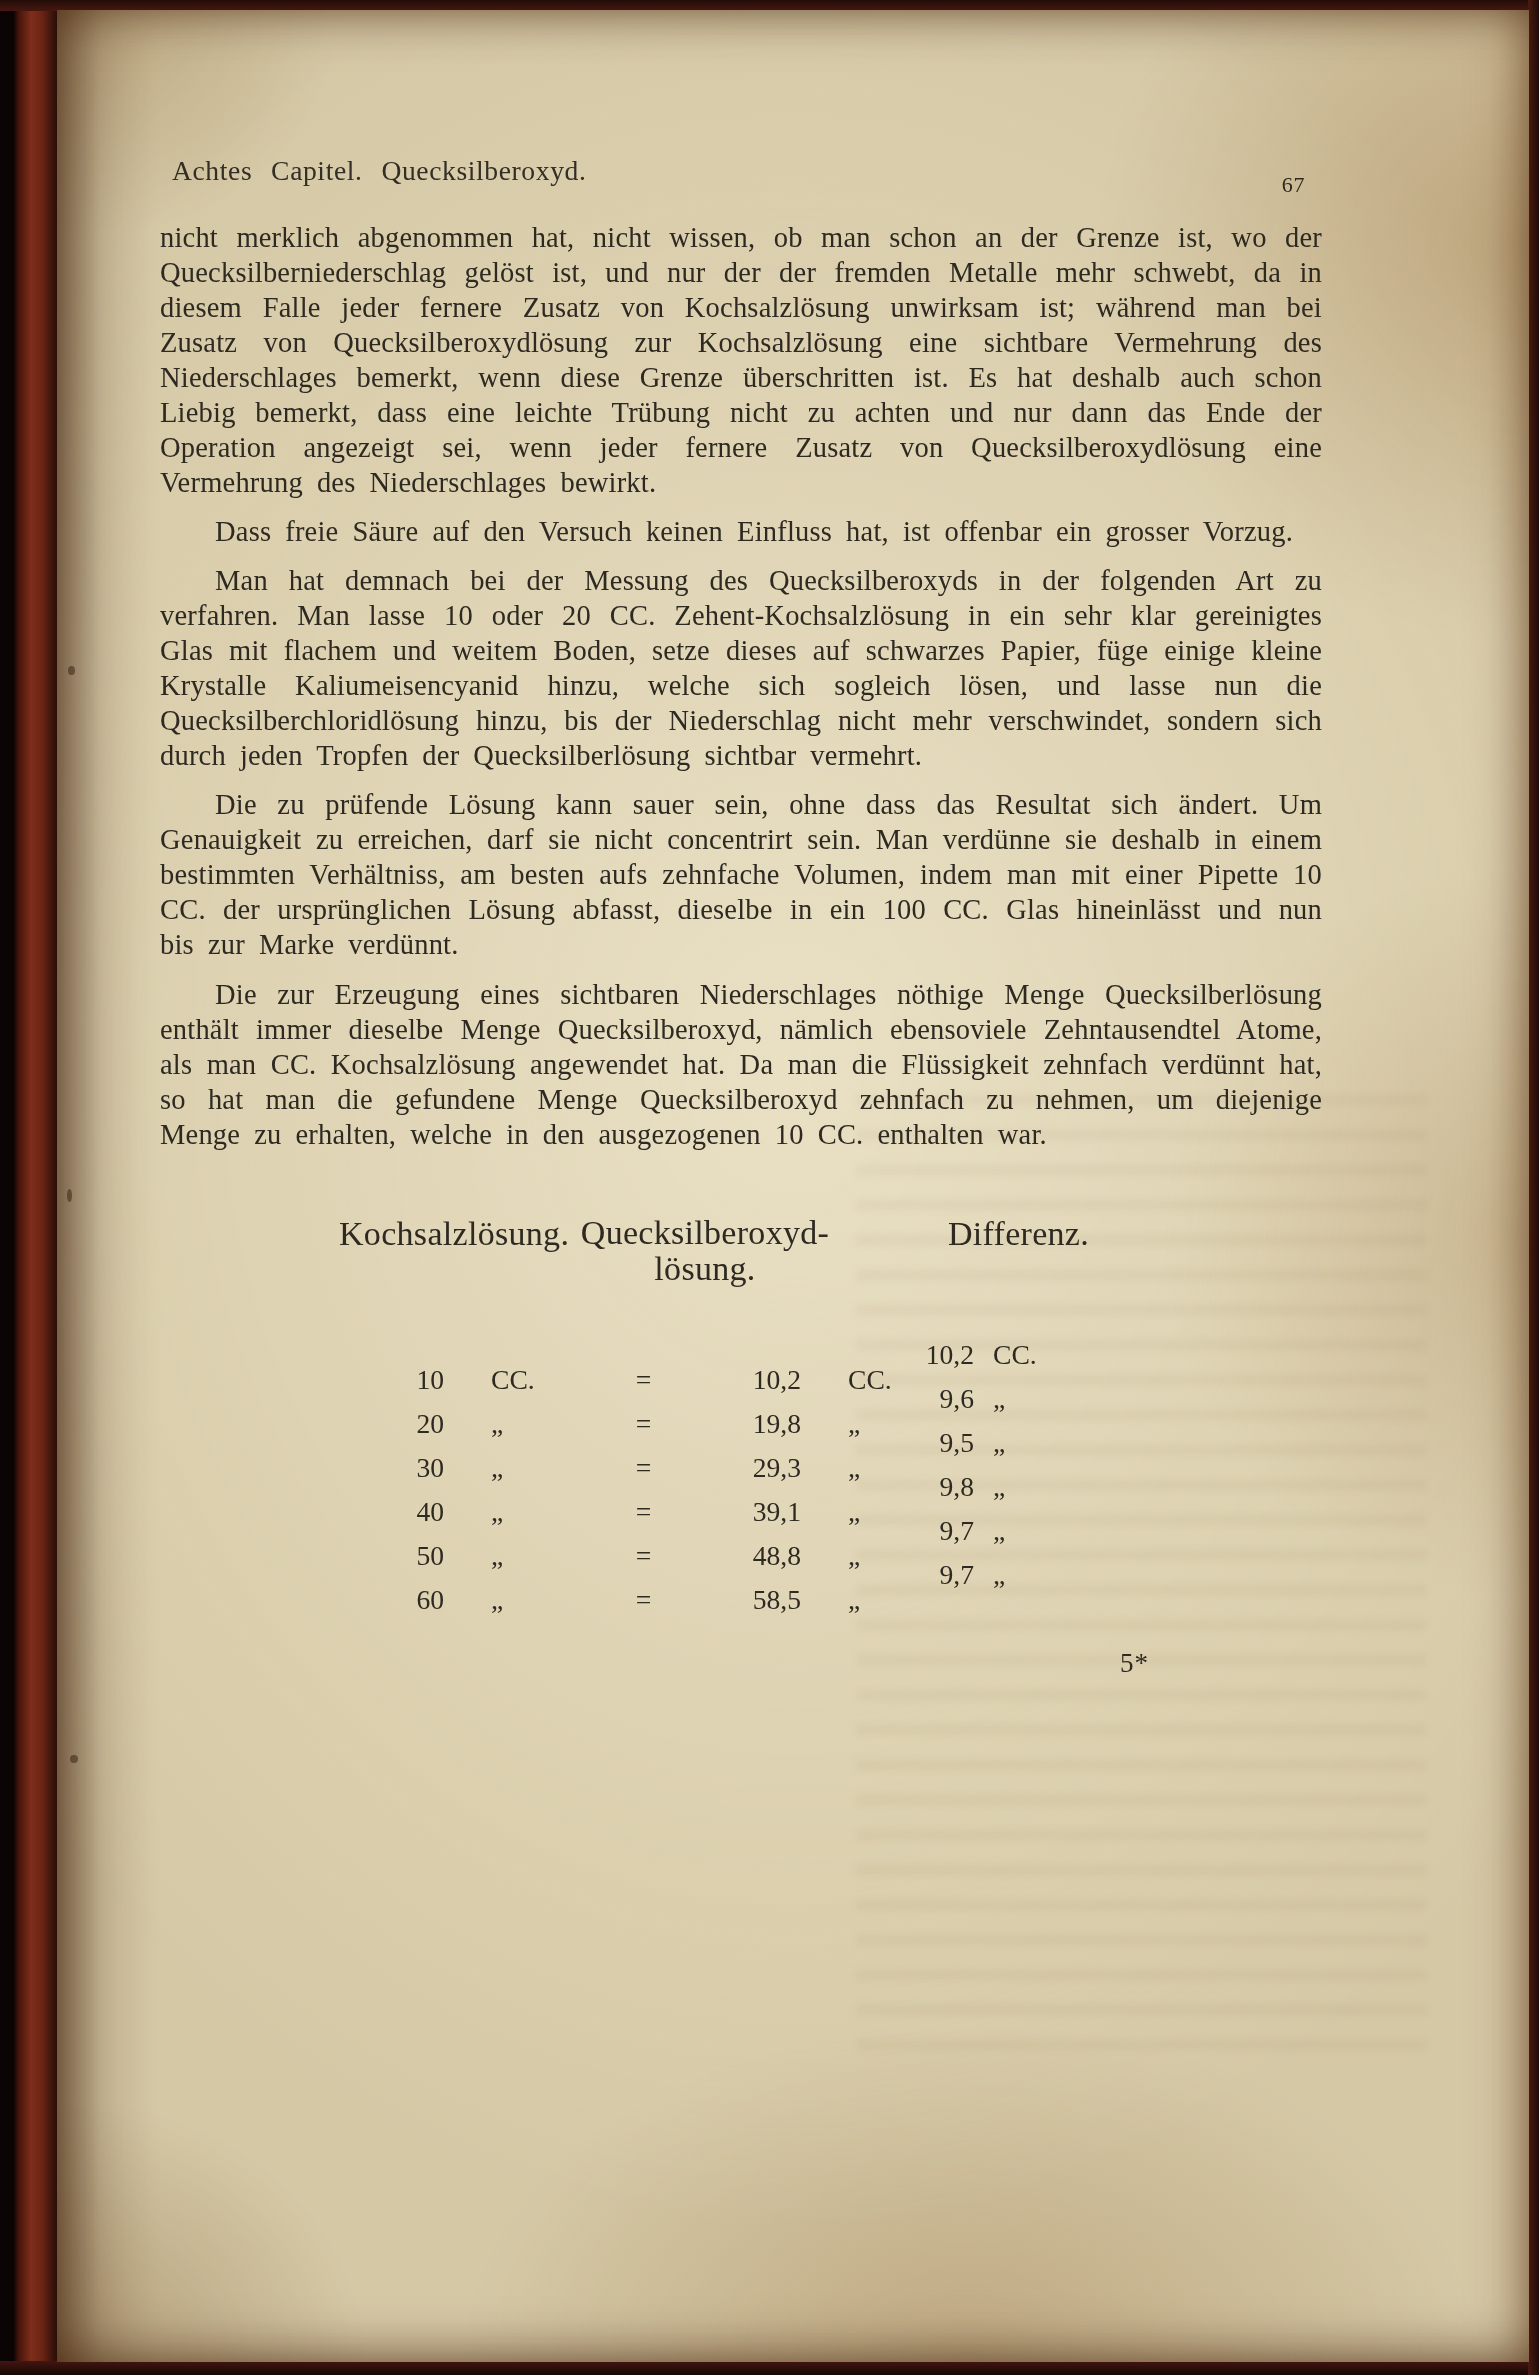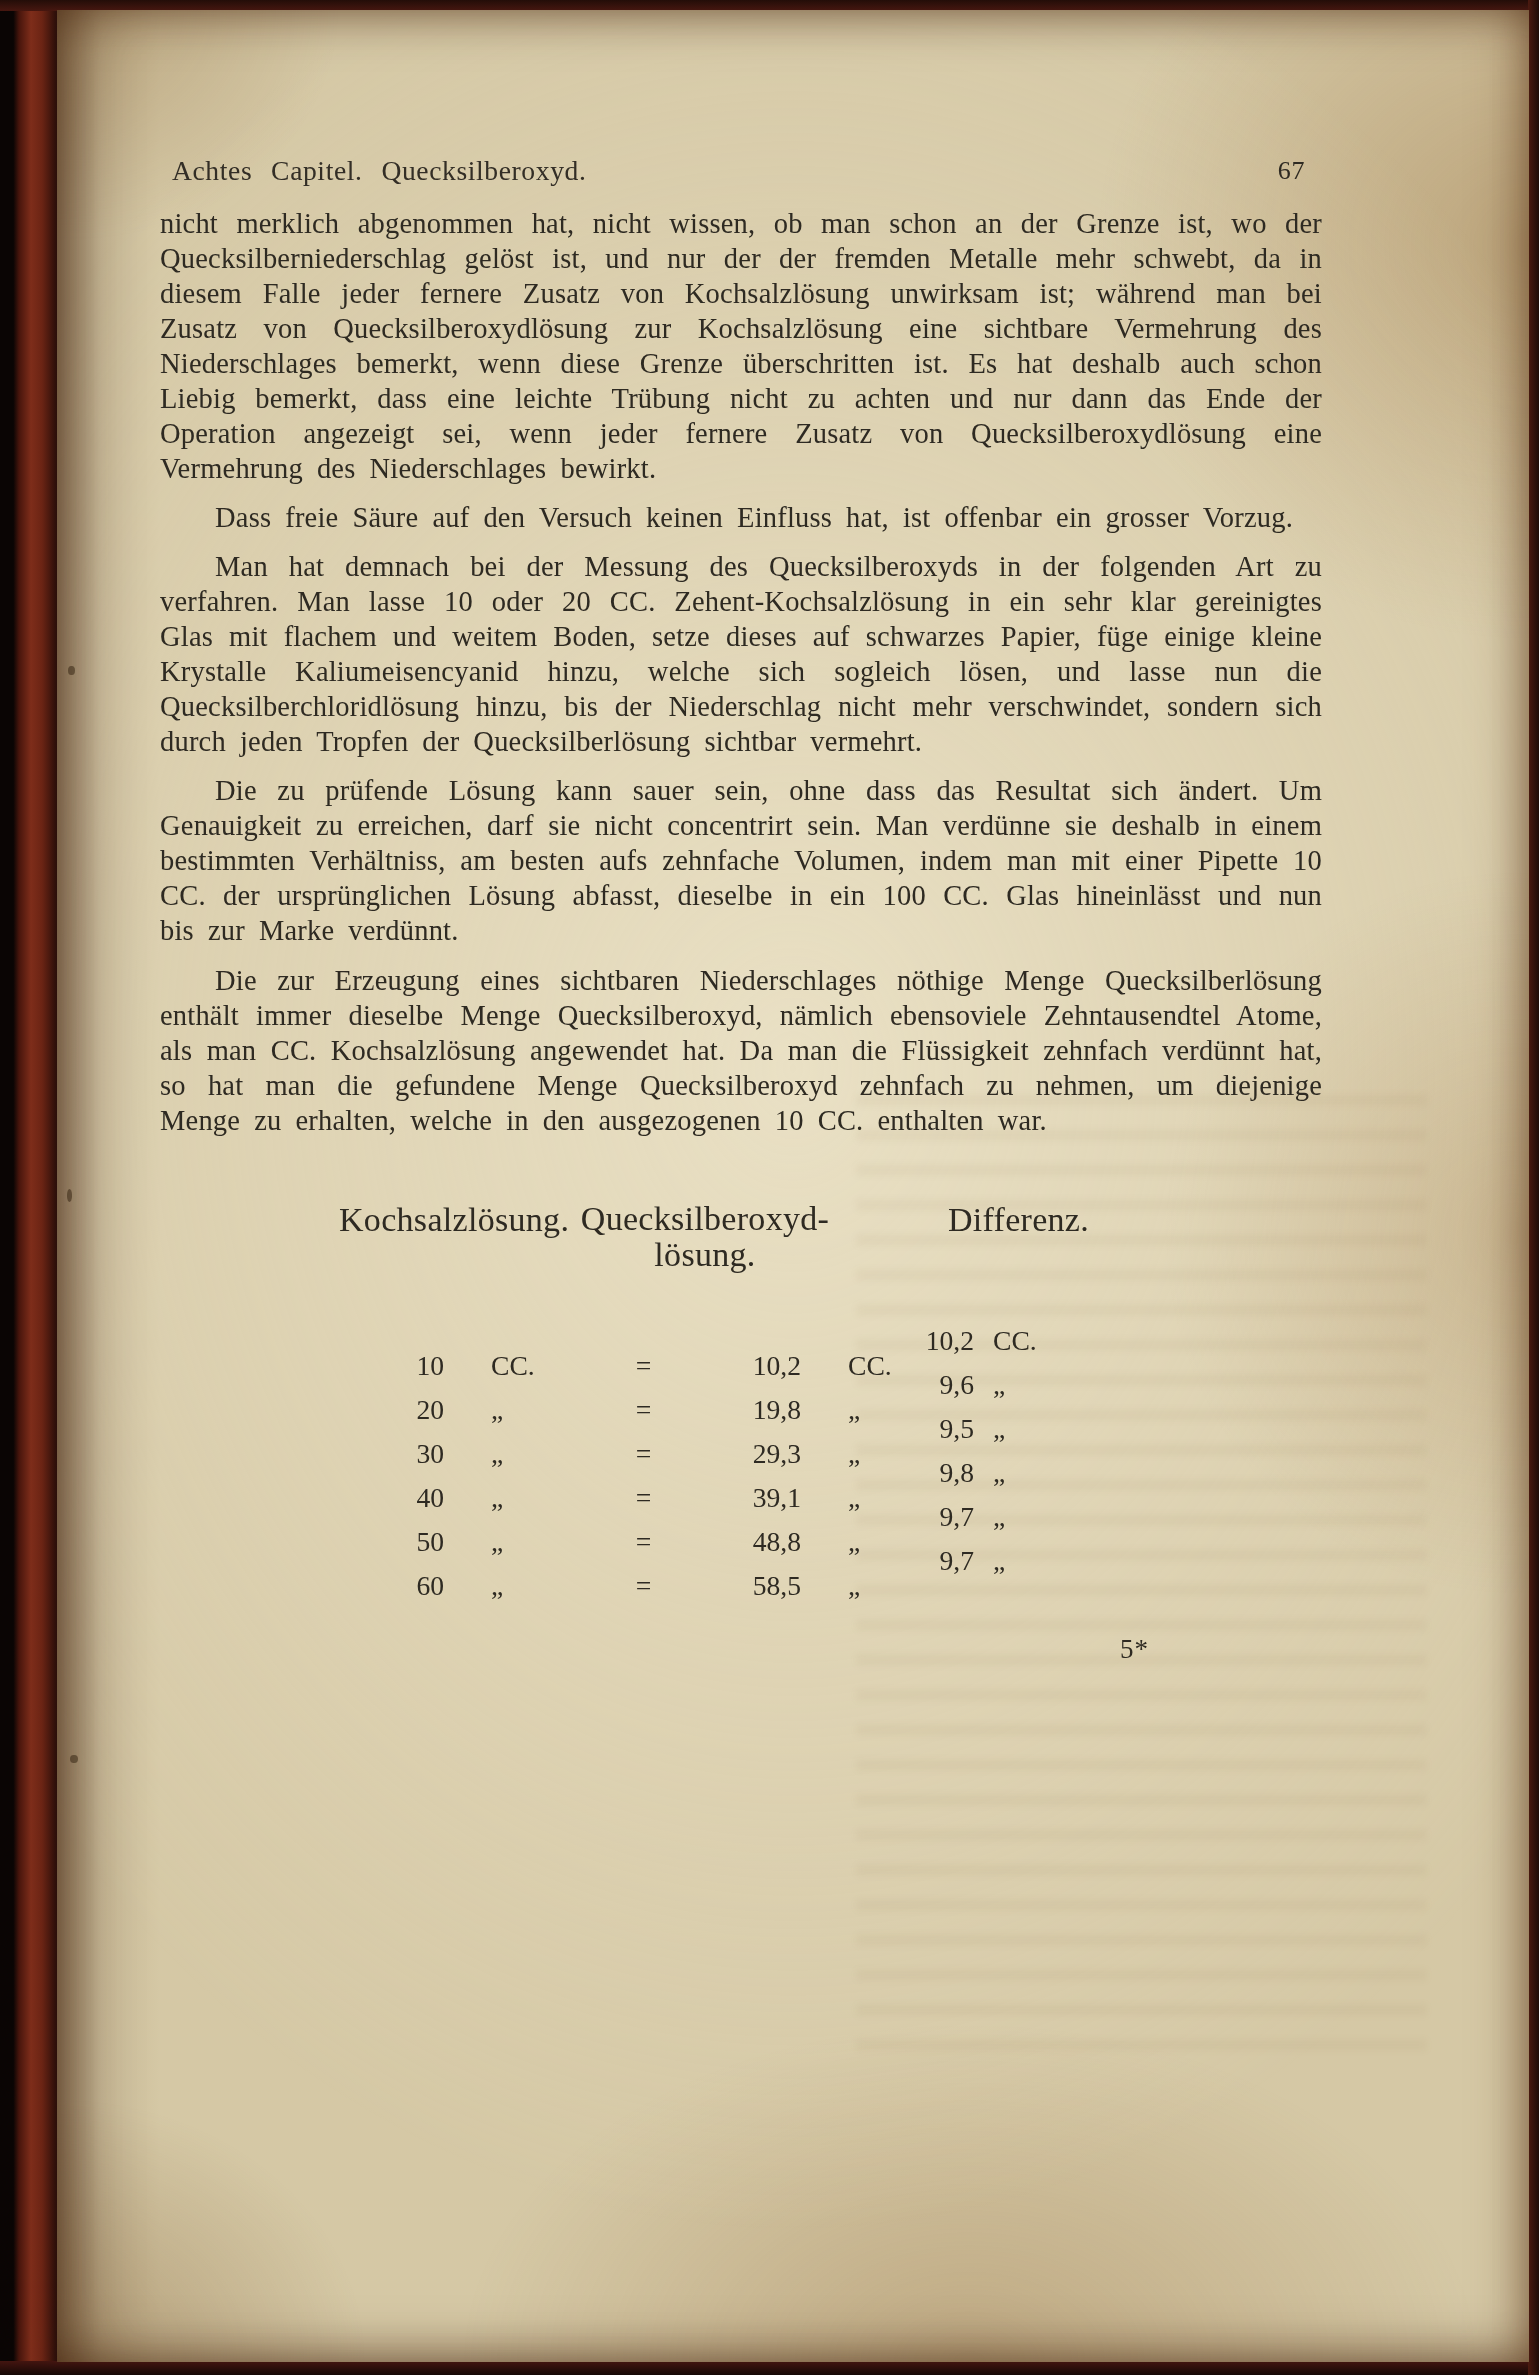--- a/index.html
+++ b/index.html
@@ -73,23 +73,23 @@
   }
 
   .running-head {
     position: relative; margin-top: 145px; height: 40px;
     font-size: 27.6px; letter-spacing: 0.6px;
   }
   .head-title {
     position: absolute; left: 12px; right: 0; text-align: left;
     word-spacing: 11.4px; color: #332e26;
   }
-  .page-num { position: absolute; right: 17px; top: 1px; font-size: 26px; }
-
-  .body-text { margin-top: 11px; }
+  .page-num { position: absolute; right: 17px; top: 17px; font-size: 22px; }
+
+  .body-text { margin-top: 25px; }
   .para {
     margin: 0; text-align: justify;
     font-size: 28.5px; line-height: 35px;
     word-spacing: 6.7px; letter-spacing: 0.2px;
   }
   .para + .para { margin-top: 14.3px; }
   .para.indent { text-indent: 55px; }
 
   .table-area { position: relative; height: 418px; margin-top: 63px; font-size: 27.6px; }
   .th { position: absolute; top: 0; font-size: 34px; letter-spacing: 0.3px; }

